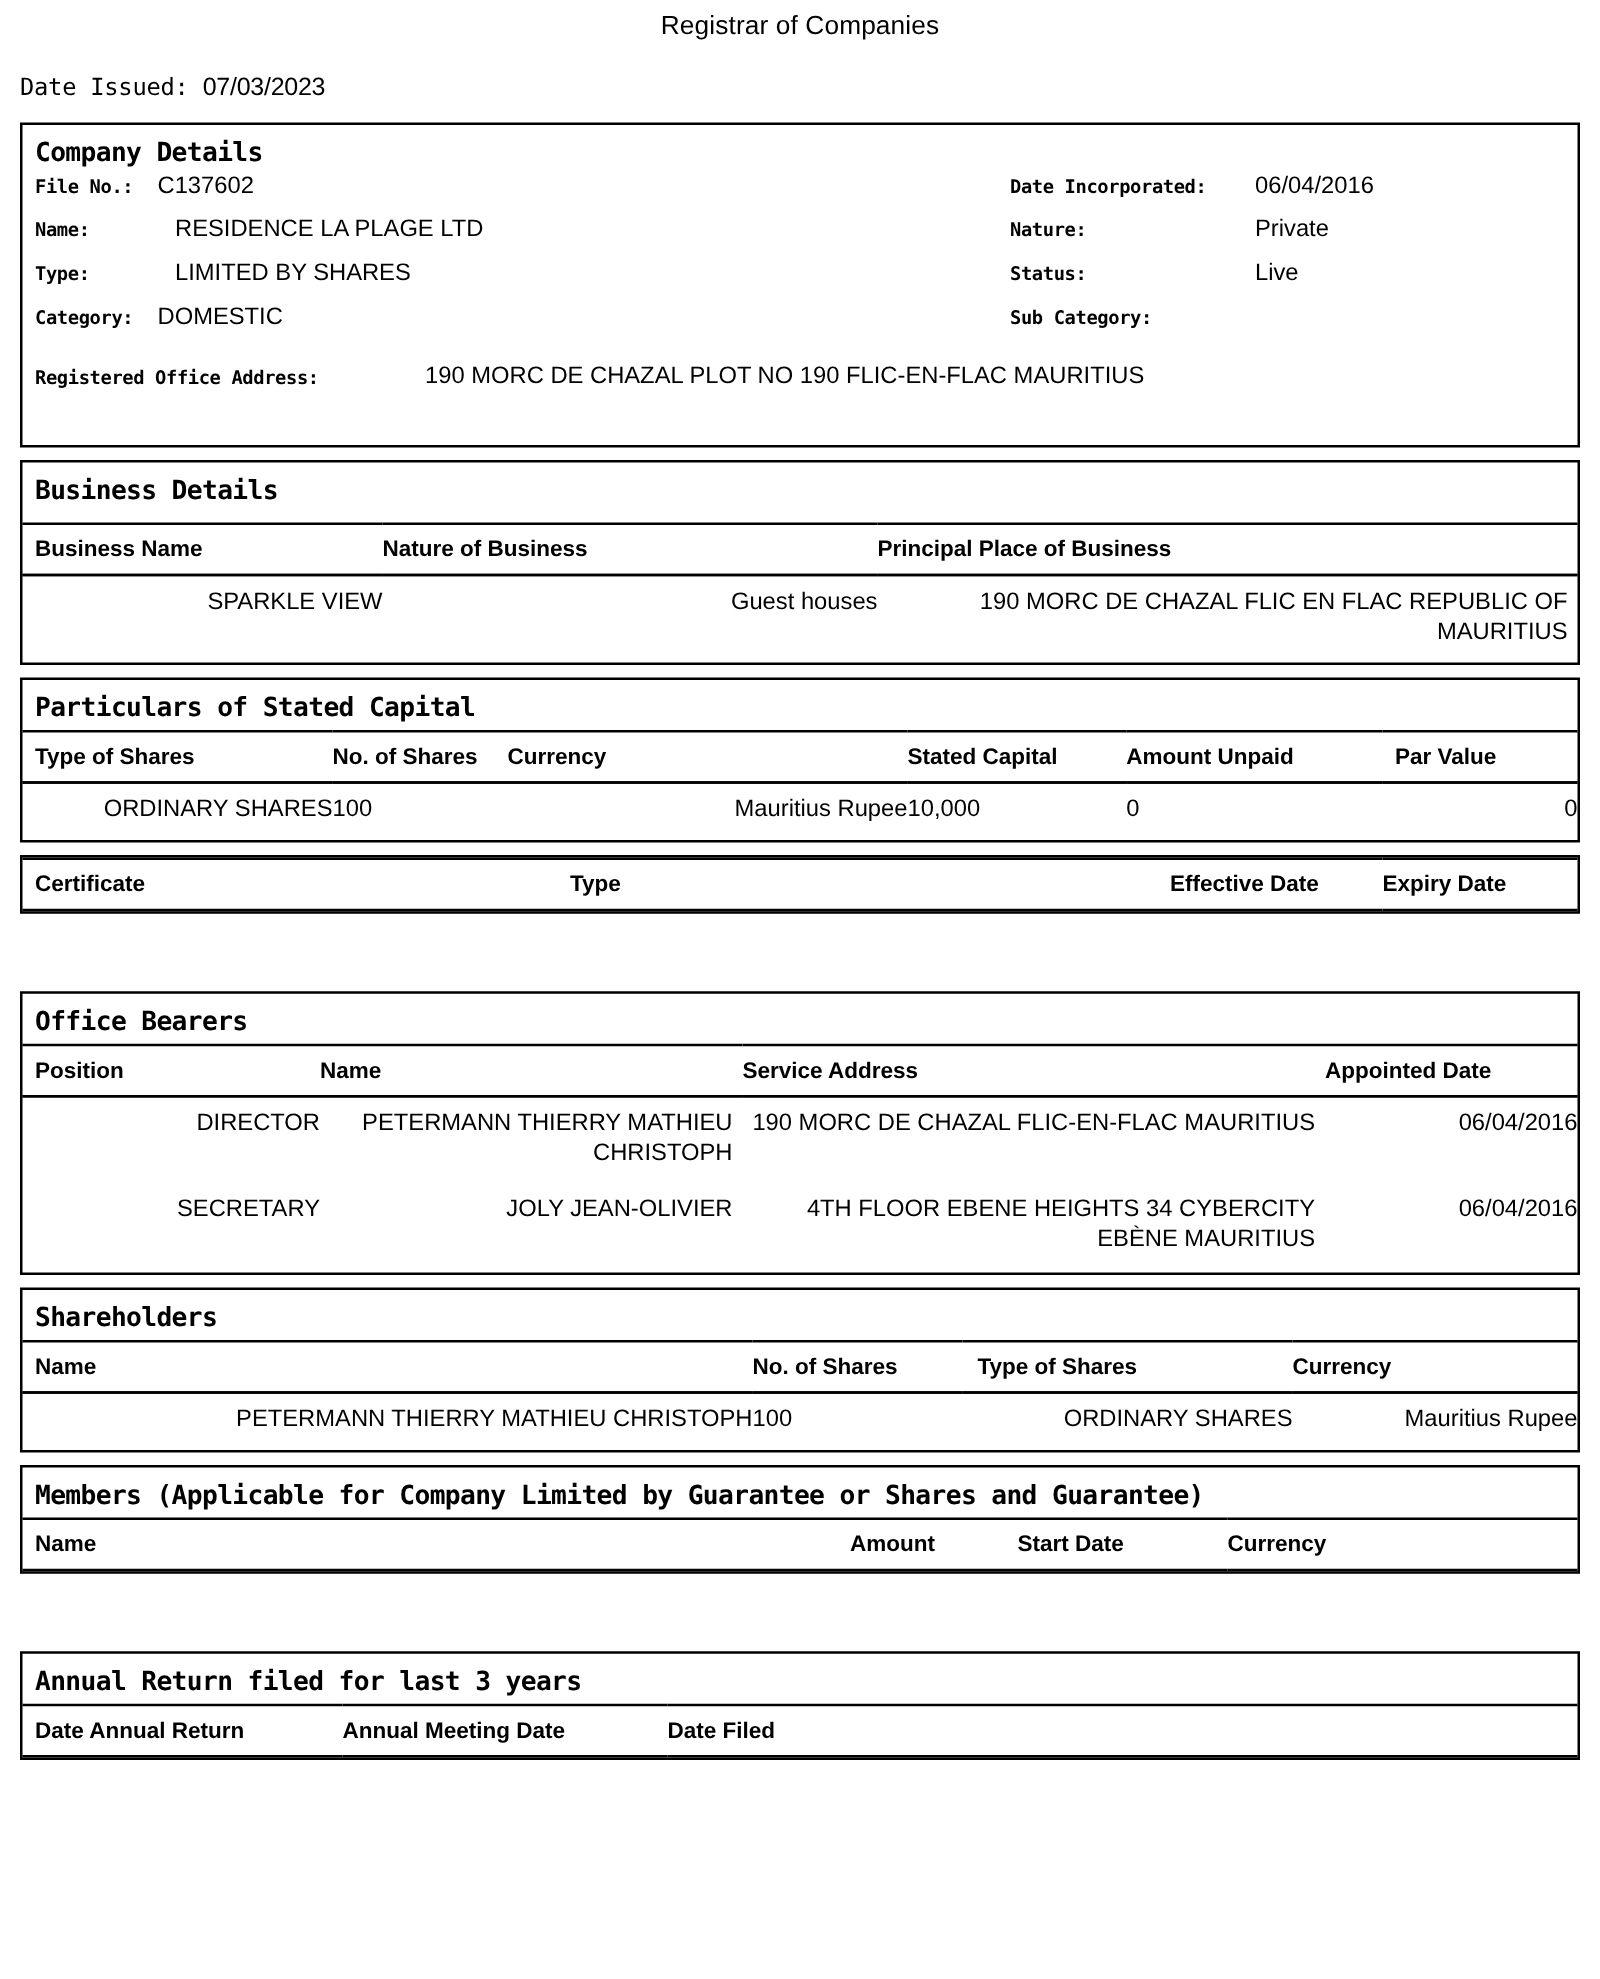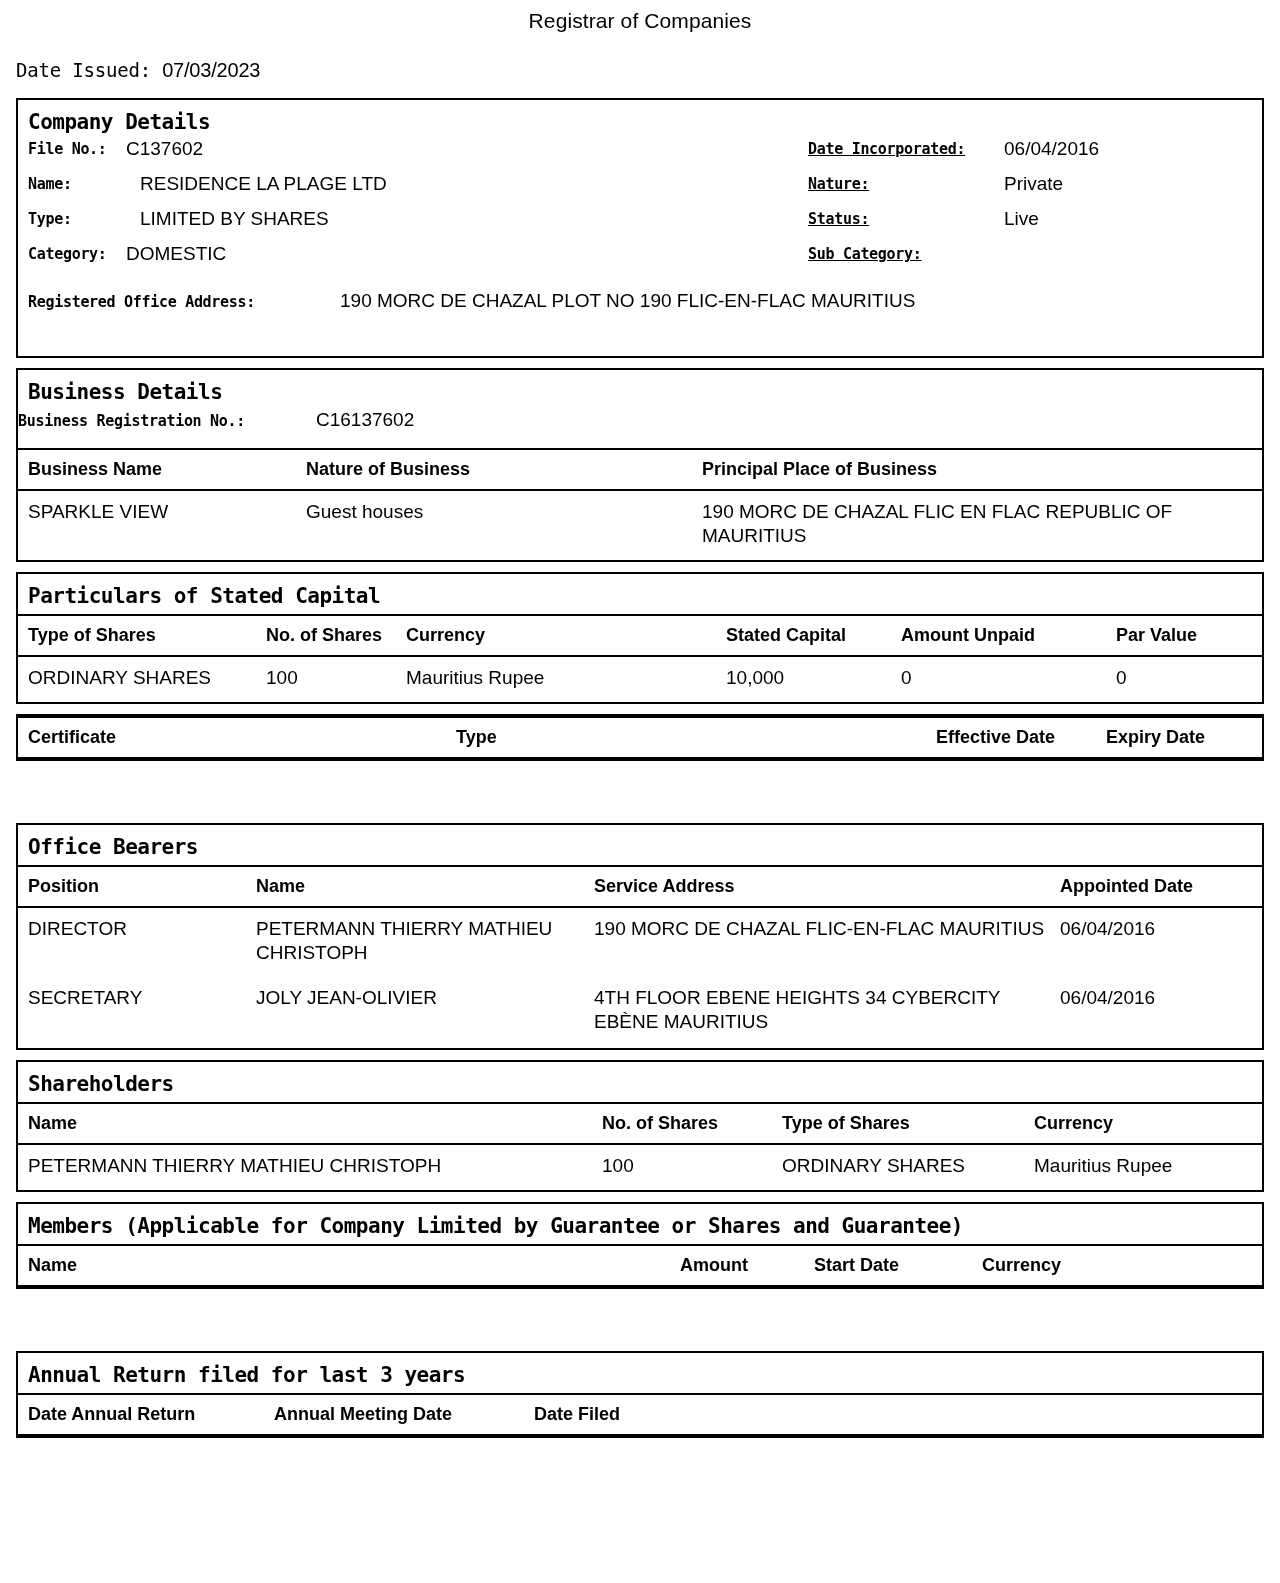--- a/index.html
+++ b/index.html
@@ -76,21 +76,21 @@
   }
 
   .cd-grid {
     position: relative;
     padding: 0 0 4px 10px;
   }
   .cd-line { position: relative; height: 35px; }
   .cd-left-label  { position: absolute; left: 0px;  top: 0; }
   .cd-left-val    { position: absolute; left: 112px; top: -2px; }
   .cd-left-val.tight { left: 98px; }
-  .cd-right-label { position: absolute; left: 780px; top: 0; text-decoration: underline; }
+  .cd-right-label { position: absolute; left: 780px; top: 0; }
   .cd-right-val   { position: absolute; left: 976px; top: -2px; }
   .cd-right-val.wide { left: 976px; }
 
   .addr-line {
     position: relative;
     height: 40px;
     padding-left: 10px;
     margin-top: 10px;
   }
   .addr-label { position: absolute; left: 0; top: 3px; }
@@ -120,21 +120,21 @@
     border-bottom: 2px solid #000000;
     vertical-align: middle;
     white-space: nowrap;
     margin-left: 20px;
   }
   .tbl tbody td {
     font-family: "Liberation Sans", sans-serif;
     font-weight: 400;
     font-size: 19px;
     line-height: 24px;
-    text-align: left;
+    text-align: right;
     padding: 9px 0 12px 0;
     vertical-align: top;
   }
   .tbl th.ta-r, .tbl td.ta-r { text-align: left; }
   .pad-l { padding-left: 10px !important; }
   .pad-r { padding-right: 8px !important; }
   .hdr-only thead th { border-bottom: 2px solid #000000; }
   .hdr-only { margin-bottom: 0; }
   .tbl.no-bottom tbody tr:last-child td { padding-bottom: 14px; }
 </style>
@@ -192,24 +192,20 @@
 
       <div style="height:22px"></div>
     </div>
   </div>
 
   <div class="gap-sm"></div>
 
   <div class="section">
     <div class="sec-title">Business Details</div>
 
-    <div class="brn-line">
-      <span class="kv-label brn-label">Business Registration No.:</span>
-      <span class="kv-val brn-val">C16137602</span>
-    </div>
     <div style="height:8px"></div>
 
     <table class="tbl">
       <colgroup>
         <col style="width:288px">
           <col style="width:396px">
           <col style="width:560px">
       </colgroup>
       <thead>
         <tr>

